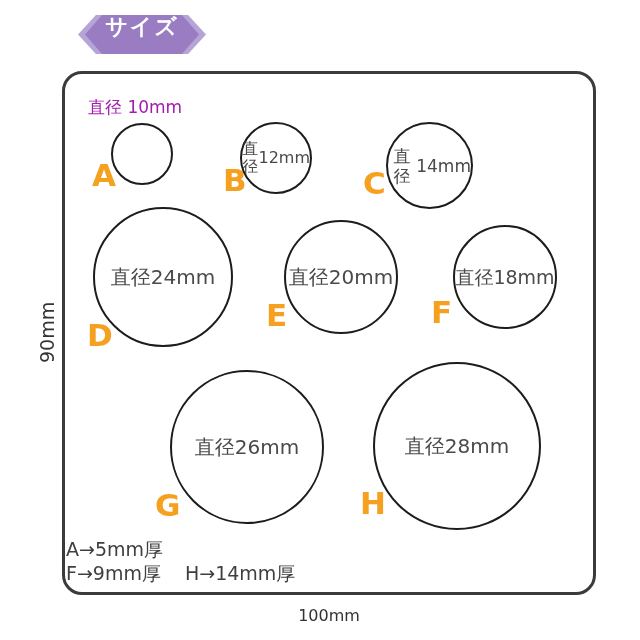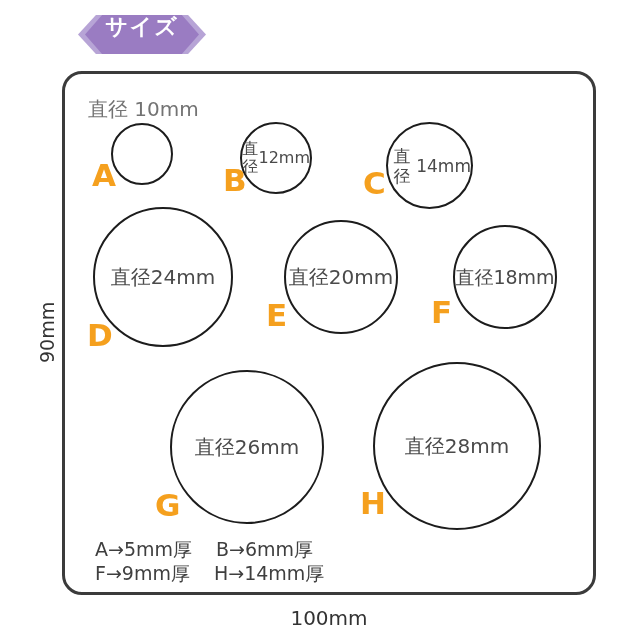--- a/index.html
+++ b/index.html
@@ -84,22 +84,22 @@
   .c-d { left: 93px;  top: 207px; width: 140px; height: 140px; font-size: 20px; line-height: 24px; }
   .c-e { left: 284px; top: 220px; width: 114px; height: 114px; font-size: 20px; line-height: 24px; }
   .c-f { left: 453px; top: 225px; width: 104px; height: 104px; font-size: 19px; line-height: 23px; }
   .c-g { left: 170px; top: 370px; width: 154px; height: 154px; font-size: 20px; line-height: 24px; }
   .c-h { left: 373px; top: 362px; width: 168px; height: 168px; font-size: 20px; line-height: 24px; }
 
   .caption-a {
     position: absolute;
     left: 88px;
     top: 96px;
-    font-size: 20px;
-    color: #737373;
+    font-size: 17px;
+    color: #a21caf;
     white-space: nowrap;
   }
 
   .letter {
     position: absolute;
     color: #f5a01e;
     font-size: 31px;
     font-weight: bold;
     line-height: 1;
   }
@@ -108,21 +108,21 @@
   .l-c { left: 363px; top: 168px; }
   .l-d { left: 87px;  top: 320px; }
   .l-e { left: 266px; top: 300px; }
   .l-f { left: 431px; top: 297px; }
   .l-g { left: 155px; top: 490px; }
   .l-h { left: 360px; top: 488px; }
 
   
   .legend {
     position: absolute;
-    left: 95px;
+    left: 66px;
     top: 537px;
     color: #3f3f3f;
     font-size: 19px;
   }
   .legend-row {
     display: flex;
     gap: 24px;
     line-height: 24px;
     white-space: nowrap;
   }
@@ -138,21 +138,21 @@
     font-size: 19px;
     color: #333333;
     transform: rotate(-90deg);
   }
   .dim-bottom {
     position: absolute;
     left: 62px;
     top: 606px;
     width: 534px;
     text-align: center;
-    font-size: 20px;
+    font-size: 16px;
     color: #333333;
   }
 </style>
 </head>
 <body>
 
 <div class="stage">
 
   <div class="badge">
     <div class="badge-outer"></div>
@@ -206,21 +206,20 @@
   <div class="letter l-c">C</div>
   <div class="letter l-d">D</div>
   <div class="letter l-e">E</div>
   <div class="letter l-f">F</div>
   <div class="letter l-g">G</div>
   <div class="letter l-h">H</div>
 
   <div class="legend">
     <div class="legend-row">
       <span>A→5mm厚</span>
-      <span>B→6mm厚</span>
     </div>
     <div class="legend-row">
       <span>F→9mm厚</span>
       <span>H→14mm厚</span>
     </div>
   </div>
 
   <div class="dim-left">90mm</div>
   <div class="dim-bottom">100mm</div>
 

